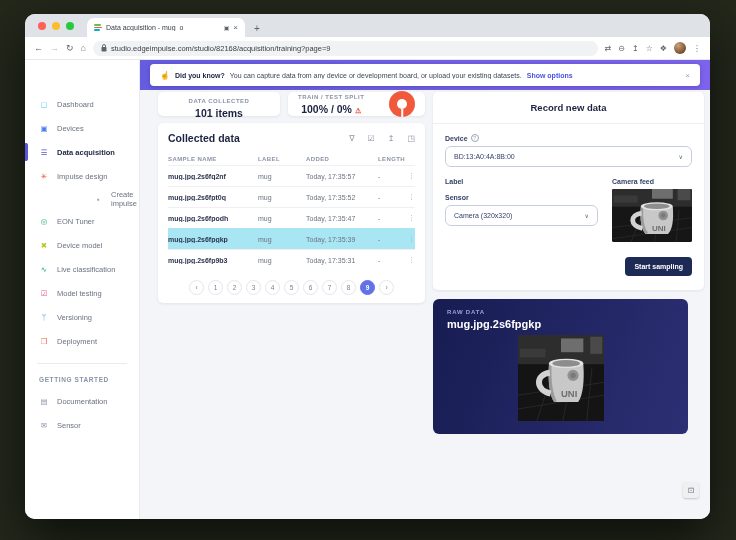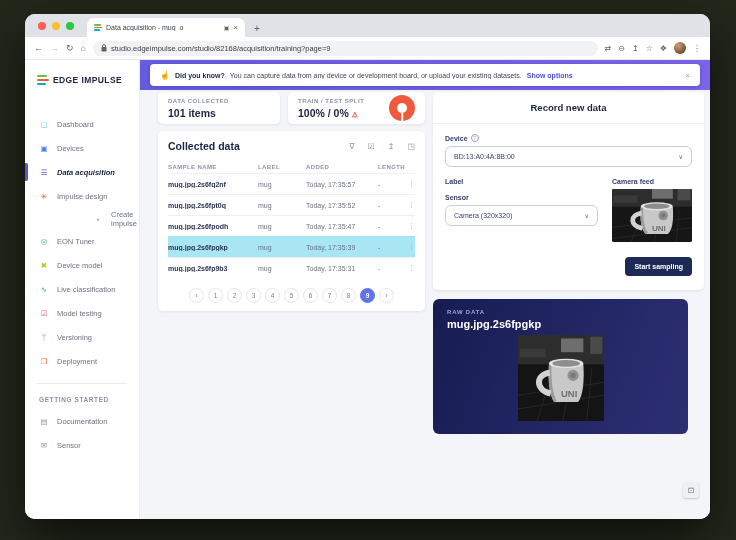--- a/index.html
+++ b/index.html
@@ -47,21 +47,21 @@
   .logo-mark i { display:block; height:2.5px; border-radius:1px; }
   .logo-mark i:nth-child(1){width:10px;background:#6abf4b}
   .logo-mark i:nth-child(2){width:12px;background:#f0593c}
   .logo-mark i:nth-child(3){width:9px;background:#00b0bd}
   .logo-text { font-size:8.5px; font-weight:800; letter-spacing:.4px; color:#1b2340; }
   .nav-list { margin-top:22px; }
   .nav-item { position:relative; display:flex; align-items:center; gap:8px; height:24px; padding-left:14px;
               color:#6b7280; cursor:pointer; }
   .nav-item .ni-icon { width:10px; font-size:7.5px; text-align:center; flex:none; }
   .nav-item .ni-label { font-size:7.5px; }
-  .nav-item.active .ni-label { color:#1b2340; font-weight:700;font-style:italic; }
+  .nav-item.active .ni-label { color:#1b2340; font-weight:700; }
   .nav-item.active::before { content:""; position:absolute; left:0; top:3px; bottom:3px; width:3px; background:#5a54d6; border-radius:0 2px 2px 0; }
   .nav-item.sub { height:21px; padding-left:30px;margin-left:38px; }
   .side-div { height:1px; background:#e9ebef; margin:10px 12px; }
   .side-section { font-size:6.5px; font-weight:700; letter-spacing:.6px; color:#8a93a6; padding:2px 0 6px 14px; }
 
   .main { flex:1; background:#f4f5f8; position:relative; min-width:0; }
   .band { position:absolute; top:0; left:0; right:0; height:30px; background:linear-gradient(90deg,#655ce0,#7d63ec); }
   .banner { position:absolute; top:4px; left:10px; right:10px; height:22px; background:#fff; border-radius:4px;
             box-shadow:0 1px 4px rgba(20,20,60,.25); display:flex; align-items:center; gap:5px; padding:0 10px; }
   .banner-ic { font-size:8px; color:#1b2340; }
@@ -70,21 +70,21 @@
   .banner-link { font-size:7px; color:#4754e0; font-weight:600; white-space:nowrap; cursor:pointer; }
   .banner-x { margin-left:auto; font-size:8px; color:#9aa2b1; cursor:pointer; }
 
   .content { position:relative; padding:32px 6px 0 18px; display:flex; gap:8px; }
   .col-left { width:267px; flex:none; }
   .col-right { flex:1; min-width:0; }
 
   .card { background:#fff; border-radius:5px; box-shadow:0 1px 3px rgba(25,30,60,.08); }
 
   .stats { display:flex; gap:8px; }
-  .stat-card { height:32px; padding:6px 10px; }
+  .stat-card { height:24px; padding:6px 10px;text-align:center; }
   .stat-card.c1 { width:122px; flex:none; }
   .stat-card.c2 { flex:1; display:flex; align-items:center; }
   .stat-label { font-size:6px; font-weight:700; letter-spacing:.5px; color:#8a93a6; }
   .stat-value { font-size:10.5px; font-weight:700; color:#1b2340; margin-top:3px; }
   .warn { font-size:7px; color:#e8503c; margin-left:3px; }
   .donut { width:26px; height:26px; border-radius:50%; background:#f0593c; position:relative; margin-left:auto; flex:none; }
   .donut::after { content:""; position:absolute; inset:8px; background:#fff; border-radius:50%; }
   .donut::before { content:""; position:absolute; left:50%; bottom:0; width:1.5px; height:8px; background:#fff; transform:translateX(-50%); z-index:1; }
 
   .collected { margin-top:7px; padding:9px 10px 8px; }
@@ -181,28 +181,20 @@
       <span class="nav-ic">↥</span>
       <span class="nav-ic">☆</span>
       <span class="nav-ic">❖</span>
       <span class="avatar"></span>
       <span class="nav-ic">⋮</span>
     </div>
   </div>
 
   <div class="appbody">
     <aside class="sidebar">
-      <div class="logo">
-        <span class="logo-mark">
-            <i></i>
-            <i></i>
-            <i></i>
-          </span>
-        <span class="logo-text">EDGE IMPULSE</span>
-      </div>
       <div class="nav-list">
         <div class="nav-item">
           <span class="ni-icon" style="color:#53c6ec">▢</span>
           <span class="ni-label">Dashboard</span>
         </div>
         <div class="nav-item">
           <span class="ni-icon" style="color:#4a7de8">▣</span>
           <span class="ni-label">Devices</span>
         </div>
         <div class="nav-item active">

